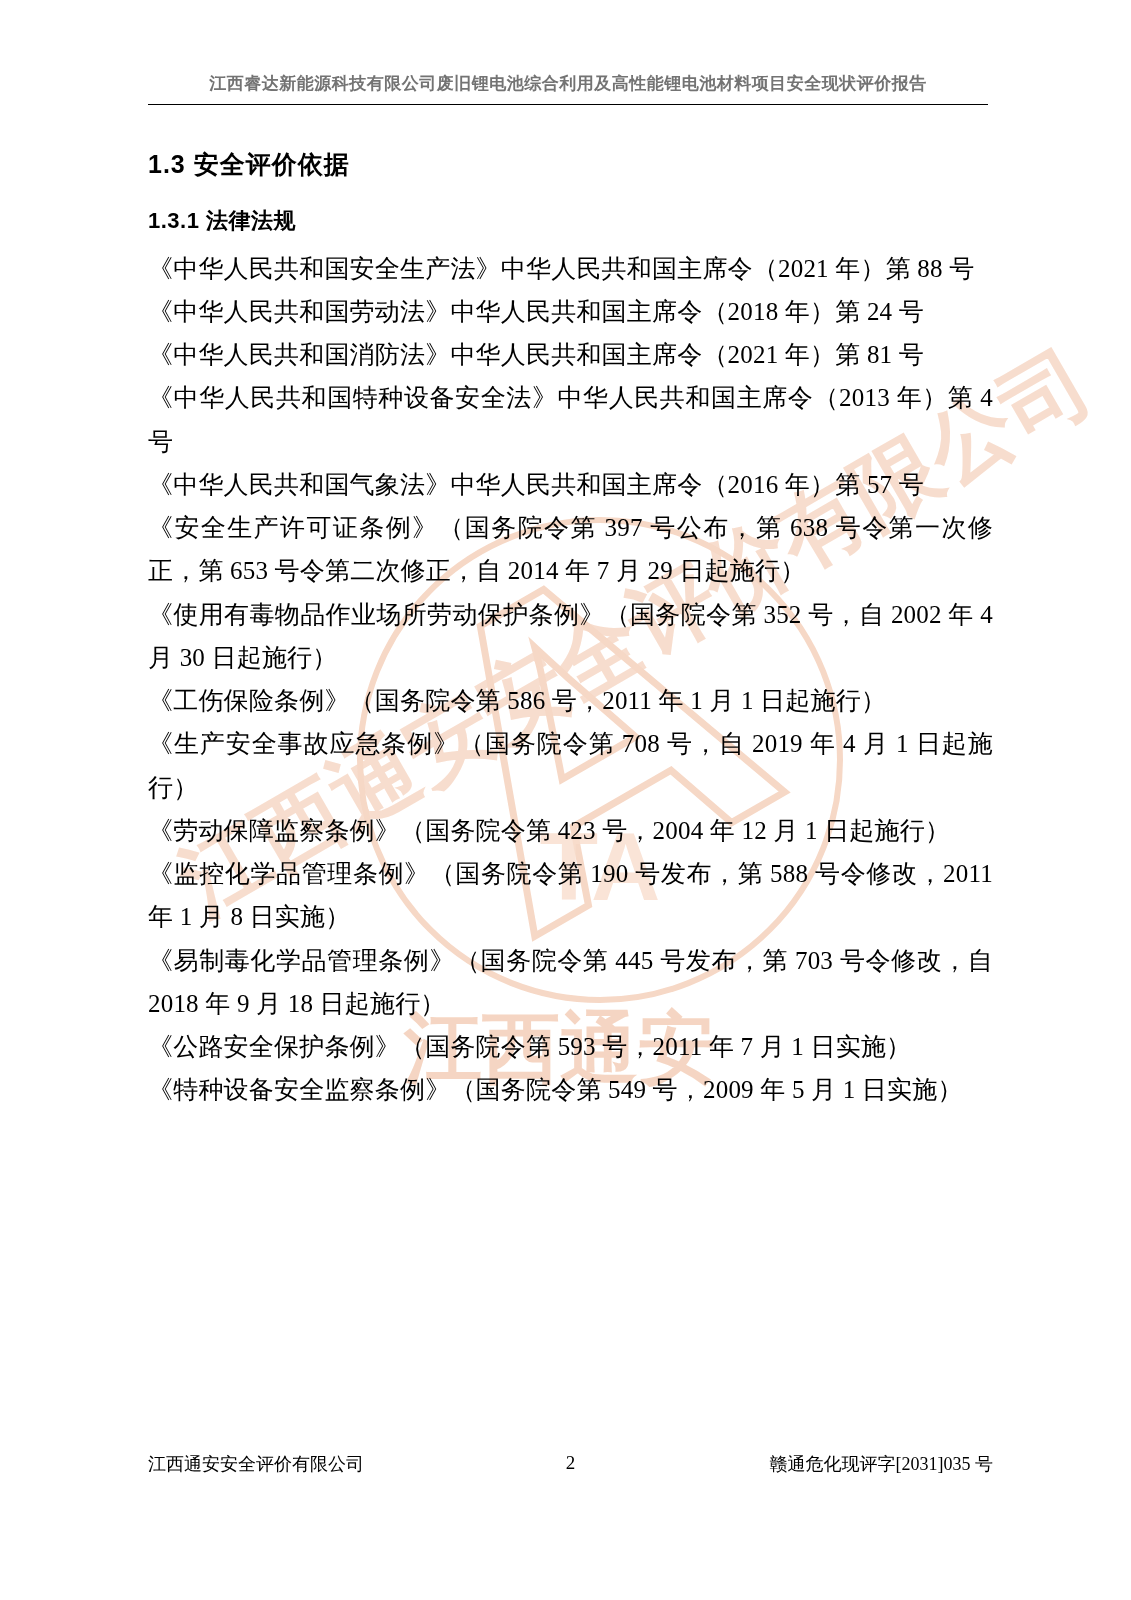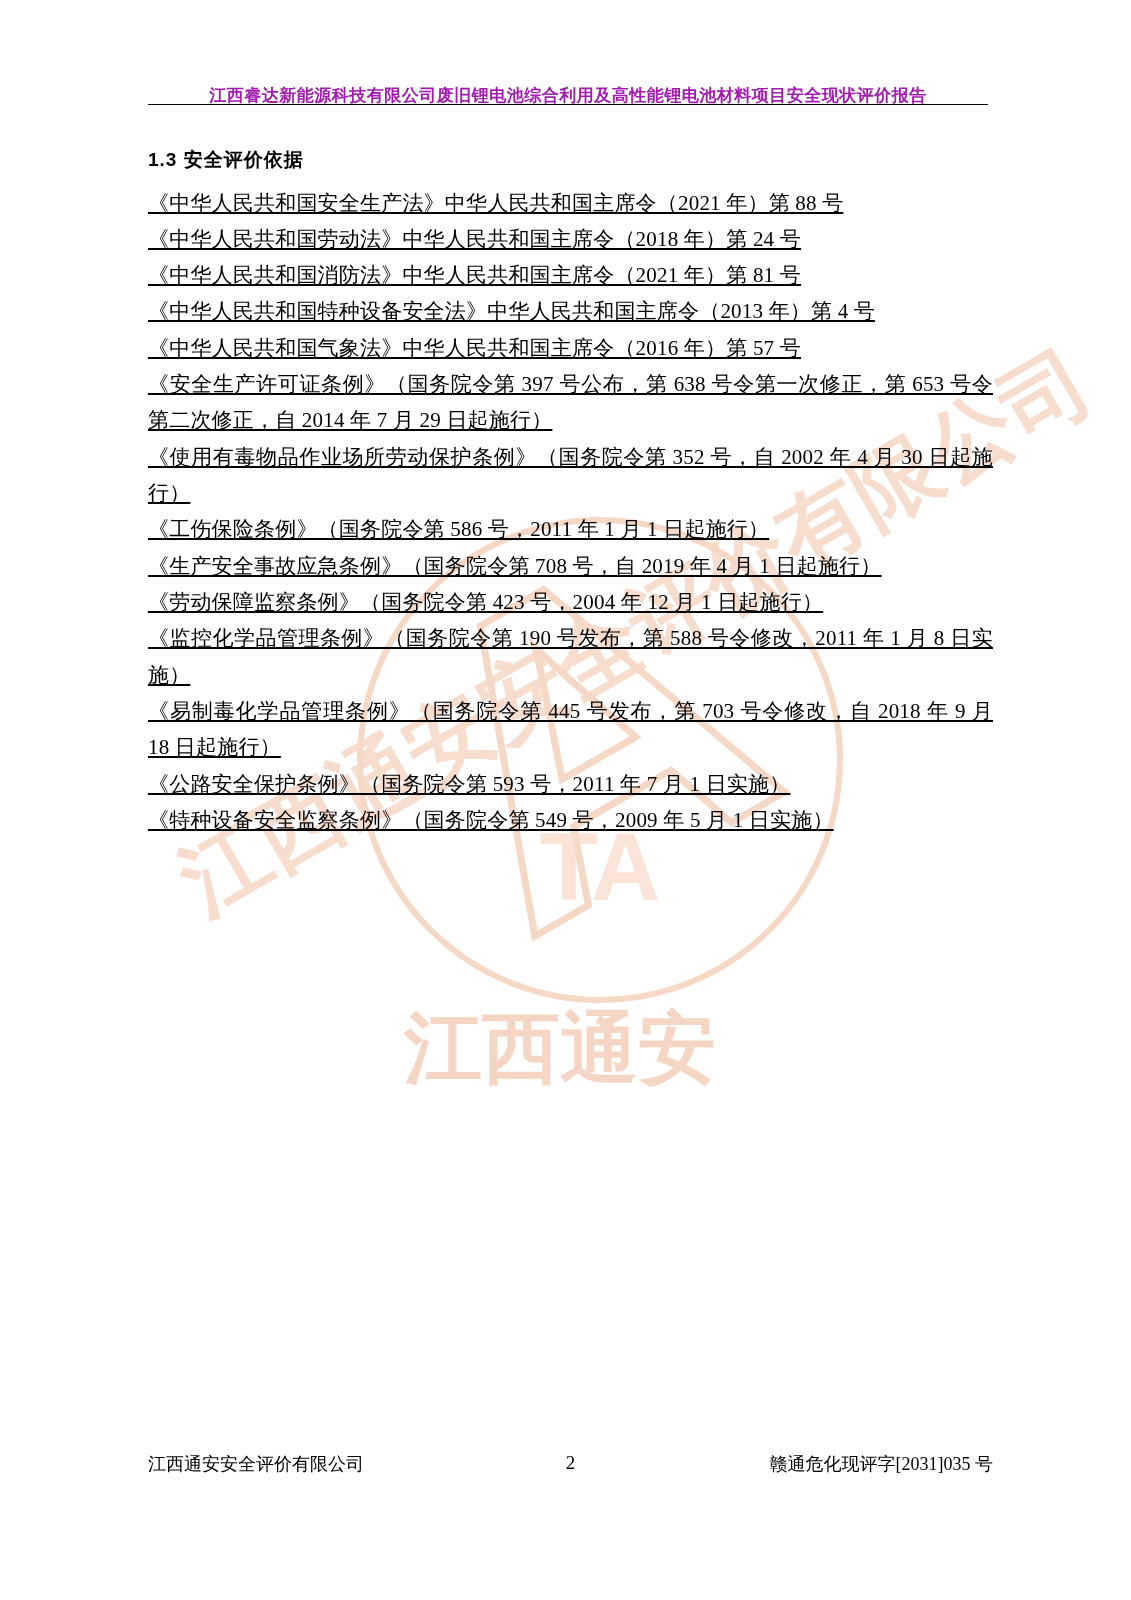--- a/index.html
+++ b/index.html
@@ -35,23 +35,22 @@
     top: 72px;
     width: 840px;
     text-align: center;
     z-index: 2;
   }
   .header-text {
     font-family: "Liberation Sans", "DejaVu Sans", sans-serif;
     font-size: 17px;
     font-weight: bold;
     letter-spacing: 0.5px;
-    color: #a21caf;
+    color: #737373;
     white-space: nowrap;
-    margin-top: 12px;
   }
   .header-rule {
     position: absolute;
     left: 148px;
     top: 104px;
     width: 840px;
     height: 0;
     border-top: 1.5px solid #000;
     z-index: 2;
   }
@@ -59,42 +58,41 @@
   
   .content {
     position: absolute;
     left: 148px;
     top: 132px;
     width: 845px;
     z-index: 2;
   }
   .h2 {
     font-family: "Liberation Sans", "DejaVu Sans", sans-serif;
-    font-size: 19px;
+    font-size: 25px;
     font-weight: bold;
     letter-spacing: 1px;
     margin: 14px 0 0 0;
     line-height: 1.5;
   }
   .h3 {
     font-family: "Liberation Sans", "DejaVu Sans", sans-serif;
     font-size: 22px;
     font-weight: bold;
     letter-spacing: 0.5px;
     margin: 20px 0 8px 0;
     line-height: 1.5;
   }
   .para {
     font-family: "Liberation Serif", "DejaVu Serif", serif;
-    font-size: 21px;
+    font-size: 25px;
     line-height: 1.73;
     text-align: justify;
     margin: 0;
     letter-spacing: 0.2px;
-    text-decoration: underline;
   }
   .list {
     margin-top: 10px;
   }
 
   
   .footer {
     position: absolute;
     left: 148px;
     top: 1452px;
@@ -143,20 +141,21 @@
     </g>
   </svg>
 
   <div class="header">
     <div class="header-text">江西睿达新能源科技有限公司废旧锂电池综合利用及高性能锂电池材料项目安全现状评价报告</div>
   </div>
   <div class="header-rule"></div>
 
   <div class="content">
     <div class="h2">1.3 安全评价依据</div>
+    <div class="h3">1.3.1 法律法规</div>
 
     <div class="list">
       <p class="para">《中华人民共和国安全生产法》中华人民共和国主席令（2021 年）第 88 号</p>
       <p class="para">《中华人民共和国劳动法》中华人民共和国主席令（2018 年）第 24 号</p>
       <p class="para">《中华人民共和国消防法》中华人民共和国主席令（2021 年）第 81 号</p>
       <p class="para">《中华人民共和国特种设备安全法》中华人民共和国主席令（2013 年）第 4 号</p>
       <p class="para">《中华人民共和国气象法》中华人民共和国主席令（2016 年）第 57 号</p>
       <p class="para">《安全生产许可证条例》（国务院令第 397 号公布，第 638 号令第一次修正，第 653 号令第二次修正，自 2014 年 7 月 29 日起施行）</p>
       <p class="para">《使用有毒物品作业场所劳动保护条例》（国务院令第 352 号，自 2002 年 4 月 30 日起施行）</p>
       <p class="para">《工伤保险条例》（国务院令第 586 号，2011 年 1 月 1 日起施行）</p>

